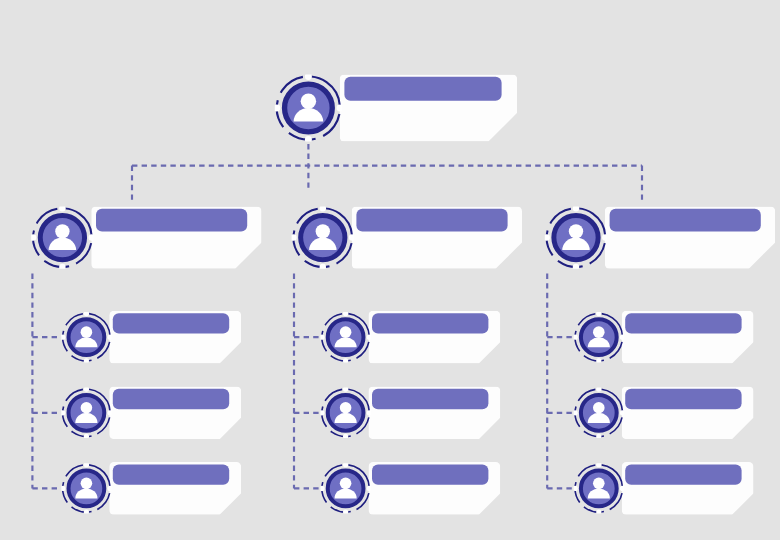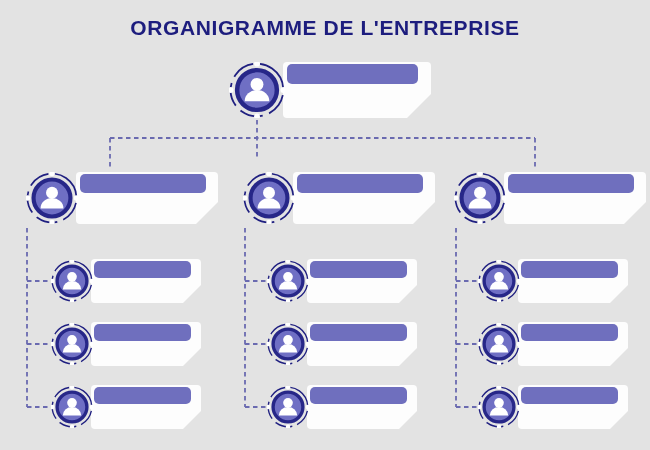--- a/index.html
+++ b/index.html
@@ -84,21 +84,20 @@
   }
   .avatar svg {
     display: block;
   }
 </style>
 </head>
 <body>
 
 <div id="chart-root">
 
-  <div class="chart-title">ORGANIGRAMME DE L'ENTREPRISE</div>
 
   <svg class="connector-layer" viewBox="0 0 650 450" width="650" height="450">
       <path d="M 257 120 L 257 160" fill="none" stroke="#6a6ab0" stroke-width="1.8" stroke-dasharray="4.5 3.5" stroke-linecap="butt"></path>
       <path d="M 110 138 L 535 138" fill="none" stroke="#6a6ab0" stroke-width="1.8" stroke-dasharray="4.5 3.5" stroke-linecap="butt"></path>
       <path d="M 110 138 L 110 168" fill="none" stroke="#6a6ab0" stroke-width="1.8" stroke-dasharray="4.5 3.5" stroke-linecap="butt"></path>
       <path d="M 535 138 L 535 168" fill="none" stroke="#6a6ab0" stroke-width="1.8" stroke-dasharray="4.5 3.5" stroke-linecap="butt"></path>
       <path d="M 27 228 L 27 407" fill="none" stroke="#6a6ab0" stroke-width="1.8" stroke-dasharray="4.5 3.5" stroke-linecap="butt"></path>
       <path d="M 27 281 L 50 281" fill="none" stroke="#6a6ab0" stroke-width="1.8" stroke-dasharray="4.5 3.5" stroke-linecap="butt"></path>
       <path d="M 27 344 L 50 344" fill="none" stroke="#6a6ab0" stroke-width="1.8" stroke-dasharray="4.5 3.5" stroke-linecap="butt"></path>
       <path d="M 27 407 L 50 407" fill="none" stroke="#6a6ab0" stroke-width="1.8" stroke-dasharray="4.5 3.5" stroke-linecap="butt"></path>

